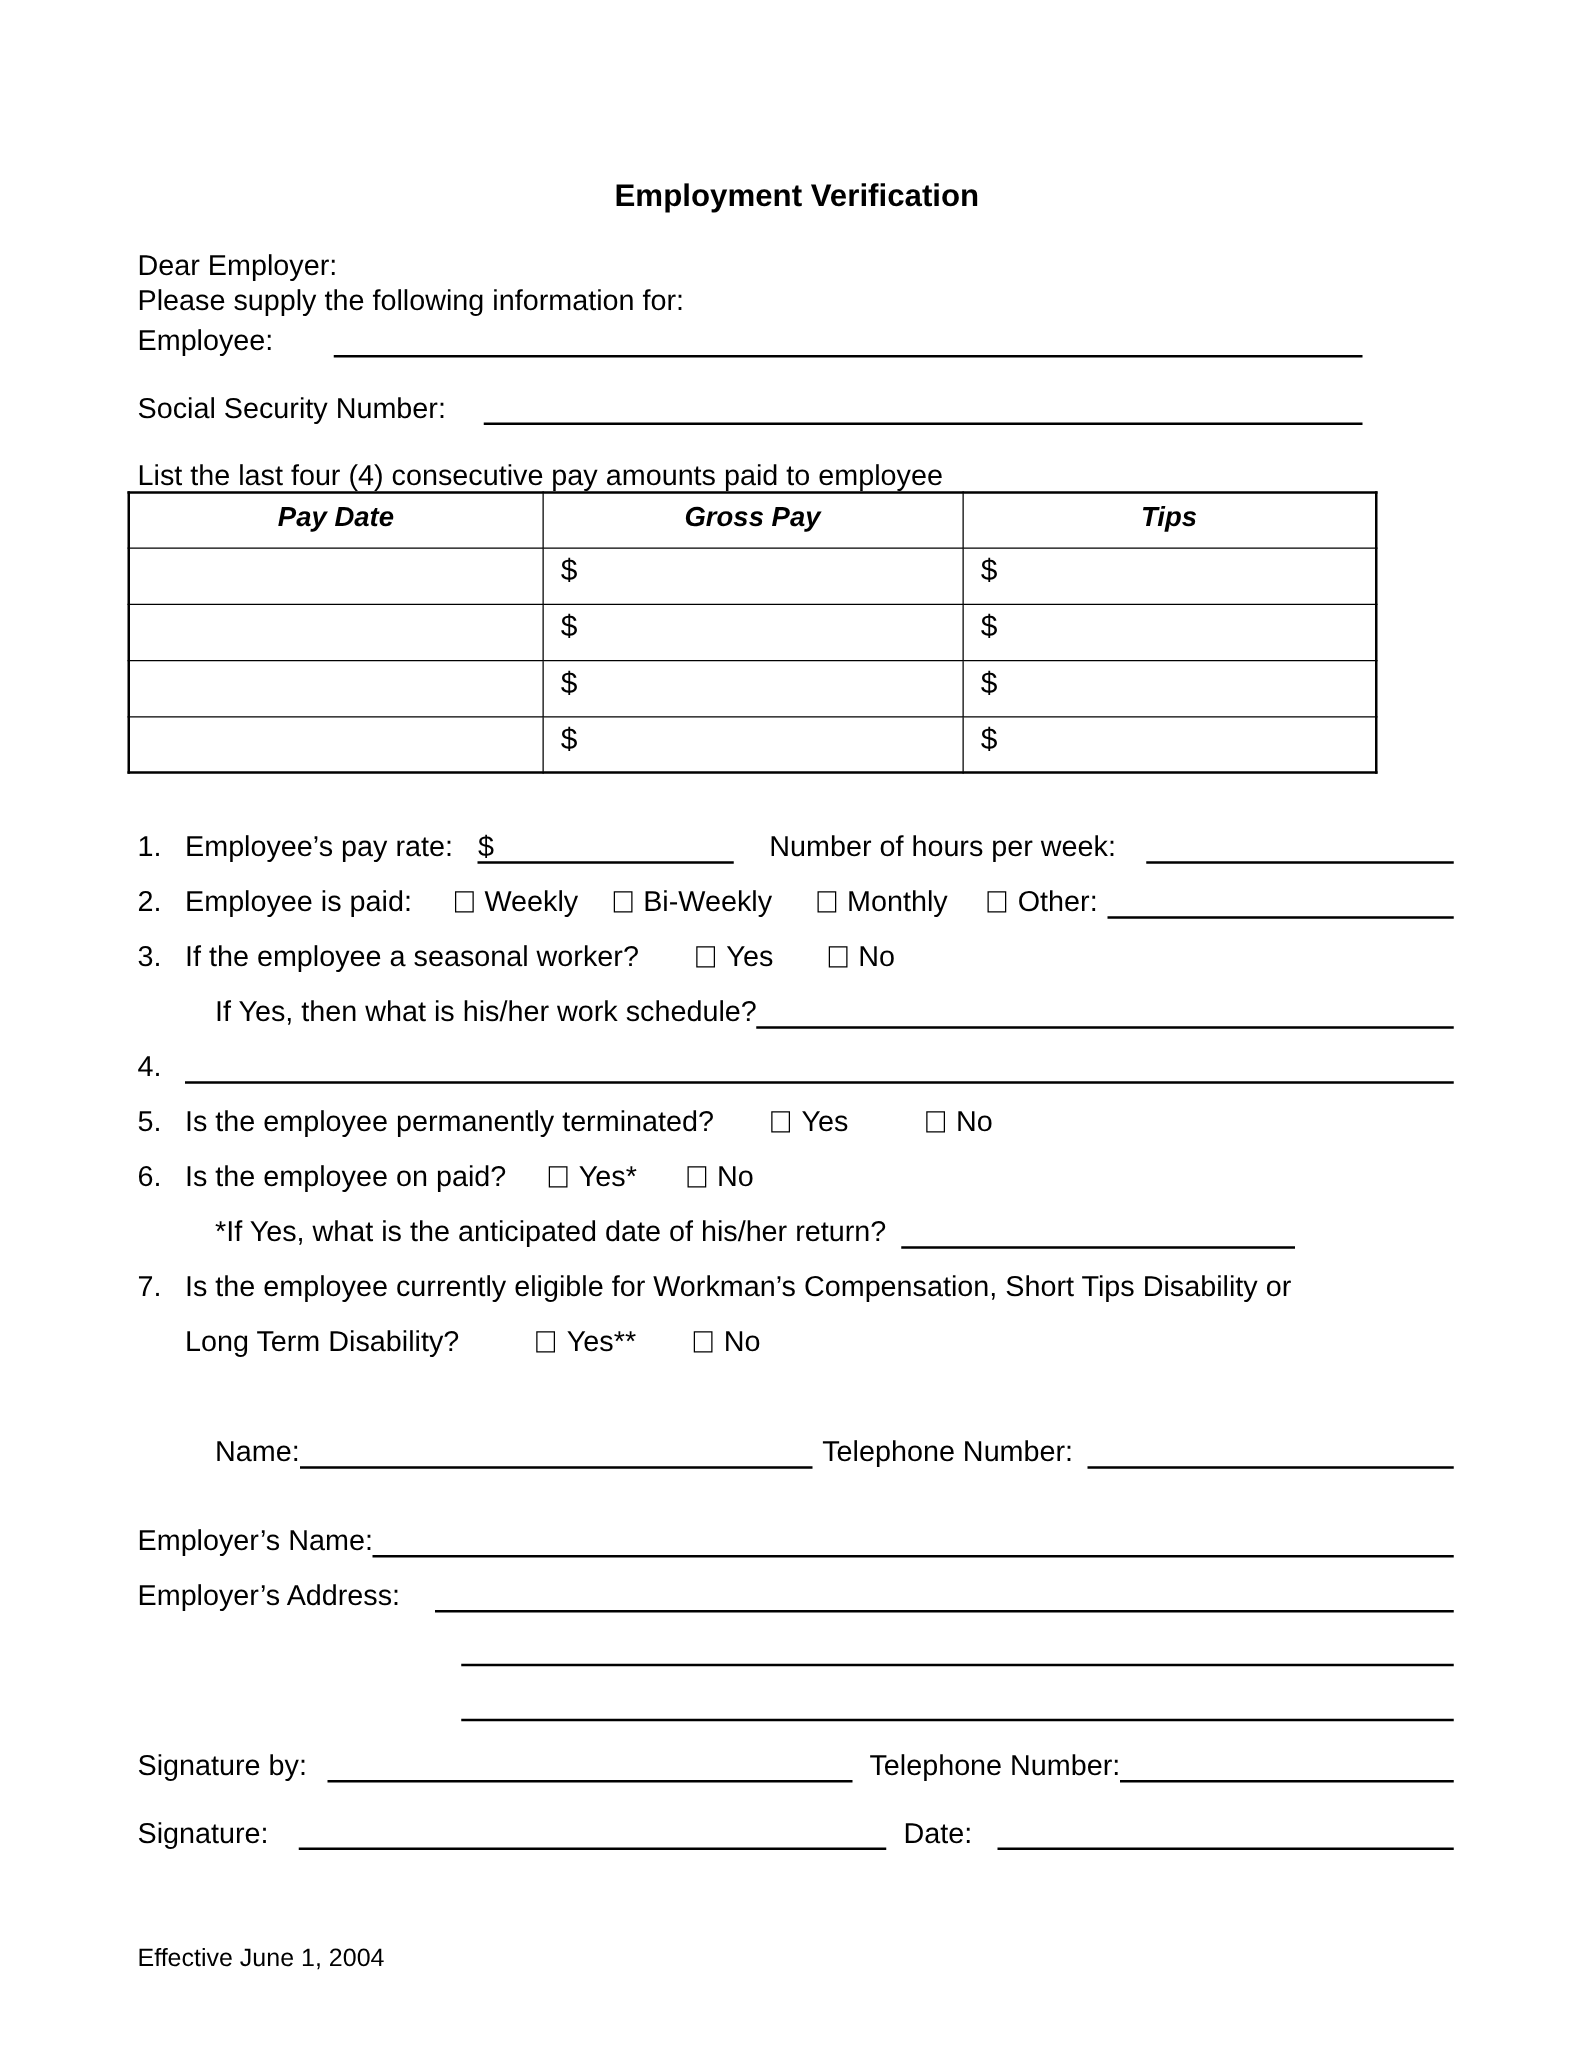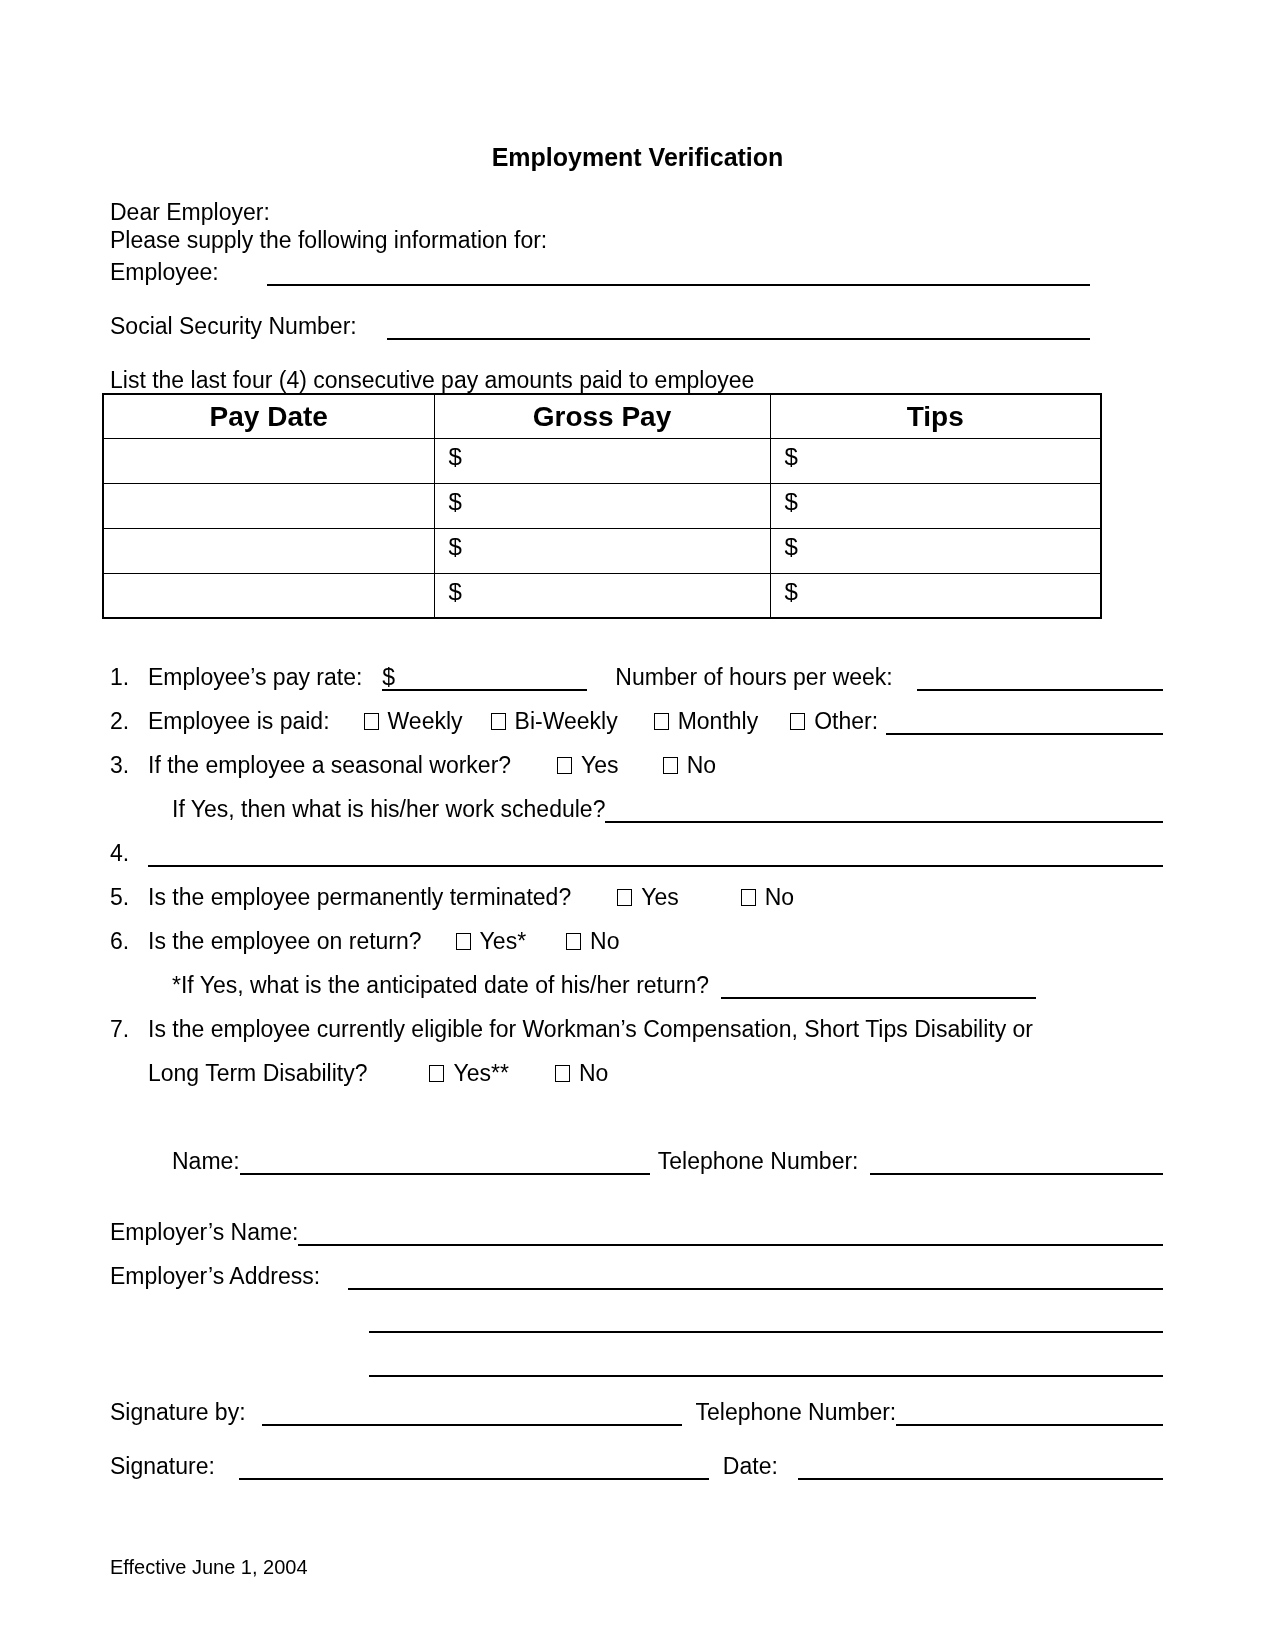--- a/index.html
+++ b/index.html
@@ -33,22 +33,22 @@
 
   .line-abs { position:absolute; border-bottom:2.5px solid #000; height:0; }
 
   table.paytable {
     position:absolute; left:102px; top:393px; width:998px;
     border-collapse:collapse; table-layout:fixed;
     border:2.5px solid #000;
   }
   table.paytable th, table.paytable td { border:1.5px solid #000; }
   table.paytable th {
-    font-size:28px; font-weight:bold; text-align:center;
-    height:44px; vertical-align:top; padding-top:6px;
+    font-size:22px; font-weight:bold; text-align:center;
+    height:44px; vertical-align:top; padding-top:6px;font-style:italic;
   }
   table.paytable td {
     height:45px; vertical-align:top;
     font-size:24px; padding:4px 0 0 14px; text-align:left;
   }
   .col-paydate { width:331px; }
   .col-gross  { width:336px; }
   .col-tips   { width:331px; }
 
   .small { font-size:20px; }
@@ -165,21 +165,21 @@
     <span class="num">5.</span>
     <span>Is the employee permanently terminated?</span>
     <span class="cb" style="margin-left:46px"></span>
     <span>Yes</span>
     <span class="cb" style="margin-left:62px"></span>
     <span>No</span>
   </div>
 
   <div class="row" style="top:927px">
     <span class="num">6.</span>
-    <span>Is the employee on return?</span>
+    <span>Is the employee on paid?</span>
     <span class="cb" style="margin-left:34px"></span>
     <span>Yes*</span>
     <span class="cb" style="margin-left:40px"></span>
     <span>No</span>
   </div>
 
   <div class="row" style="top:971px; left:172px; width:991px">
     <span>*If Yes, what is the anticipated date of his/her return?</span>
     <span class="ul-fixed" style="width:315px; margin-left:12px"></span>
   </div>

